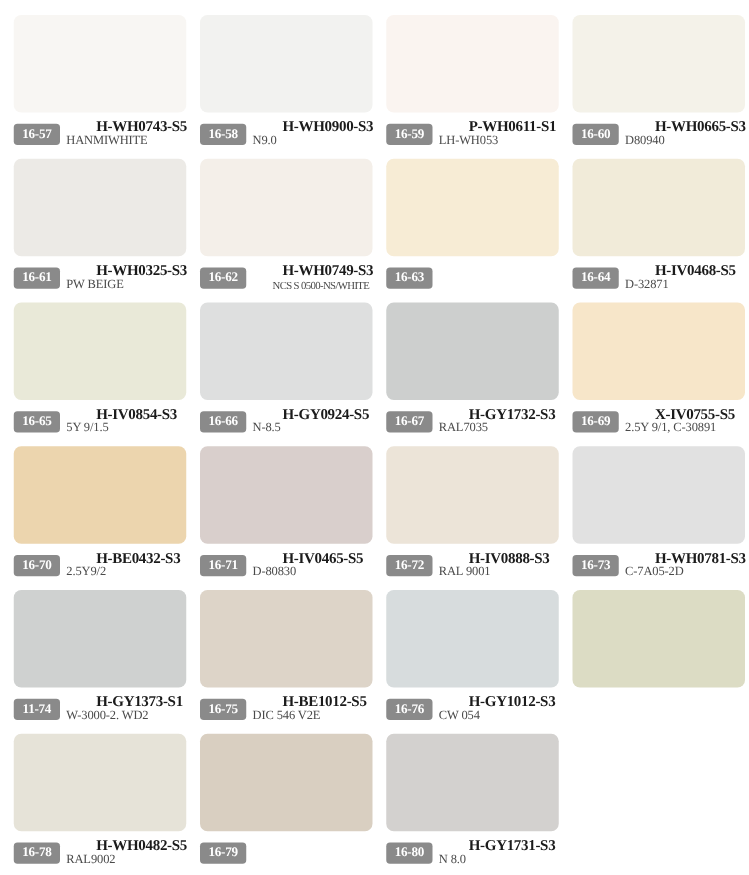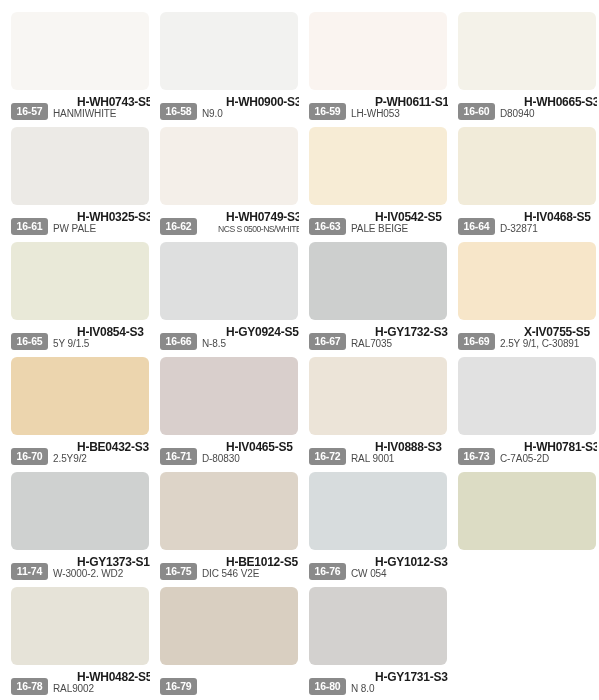--- a/index.html
+++ b/index.html
@@ -38,21 +38,22 @@
     border-radius: 6px;
     box-sizing: border-box;
   }
   .meta {
     position: absolute;
     left: 9px;
     top: 88px;
     width: 139px;
     height: 26px;
     display: flex;
-    align-items: flex-end;
+    align-items: center;
+    font-family: Liberation Serif, serif;
   }
   .code-badge {
     flex: 0 0 auto;
     background: #8a8a8a;
     color: #ffffff;
     font-size: 10.5px;
     font-weight: bold;
     letter-spacing: -0.2px;
     border-radius: 3px;
     padding: 0 4px;
@@ -133,42 +134,38 @@
           <div class="name-secondary">D80940</div>
         </div>
       </div>
     </div>
     <div class="cell">
       <div class="swatch" style="background: rgb(236, 234, 230);"></div>
       <div class="meta">
         <div class="code-badge">16-61</div>
         <div class="names">
           <div class="name-primary">H-WH0325-S3</div>
-          <div class="name-secondary">PW PALE</div>
+          <div class="name-secondary">PW BEIGE</div>
         </div>
       </div>
     </div>
     <div class="cell">
       <div class="swatch" style="background: rgb(244, 239, 233);"></div>
       <div class="meta">
         <div class="code-badge">16-62</div>
         <div class="names">
           <div class="name-primary">H-WH0749-S3</div>
           <div class="name-secondary tight">NCS S 0500-NS/WHITE</div>
         </div>
       </div>
     </div>
     <div class="cell">
       <div class="swatch" style="background: rgb(247, 236, 213);"></div>
       <div class="meta">
         <div class="code-badge">16-63</div>
-        <div class="names">
-          <div class="name-primary">H-IV0542-S5</div>
-          <div class="name-secondary">PALE BEIGE</div>
-        </div>
       </div>
     </div>
     <div class="cell">
       <div class="swatch" style="background: rgb(241, 235, 217);"></div>
       <div class="meta">
         <div class="code-badge">16-64</div>
         <div class="names">
           <div class="name-primary">H-IV0468-S5</div>
           <div class="name-secondary">D-32871</div>
         </div>

